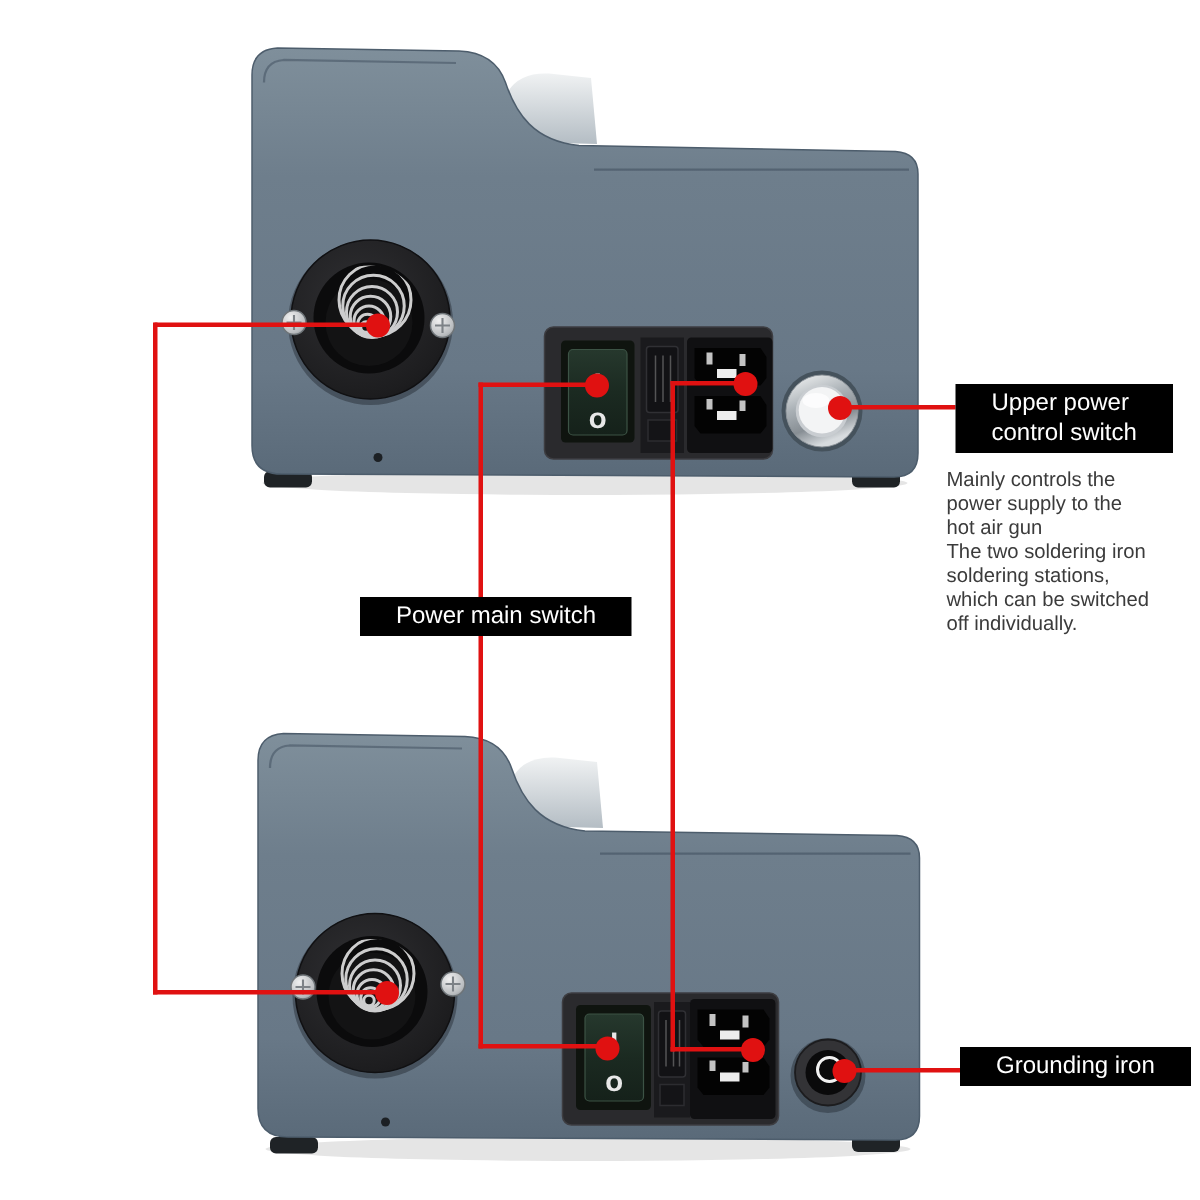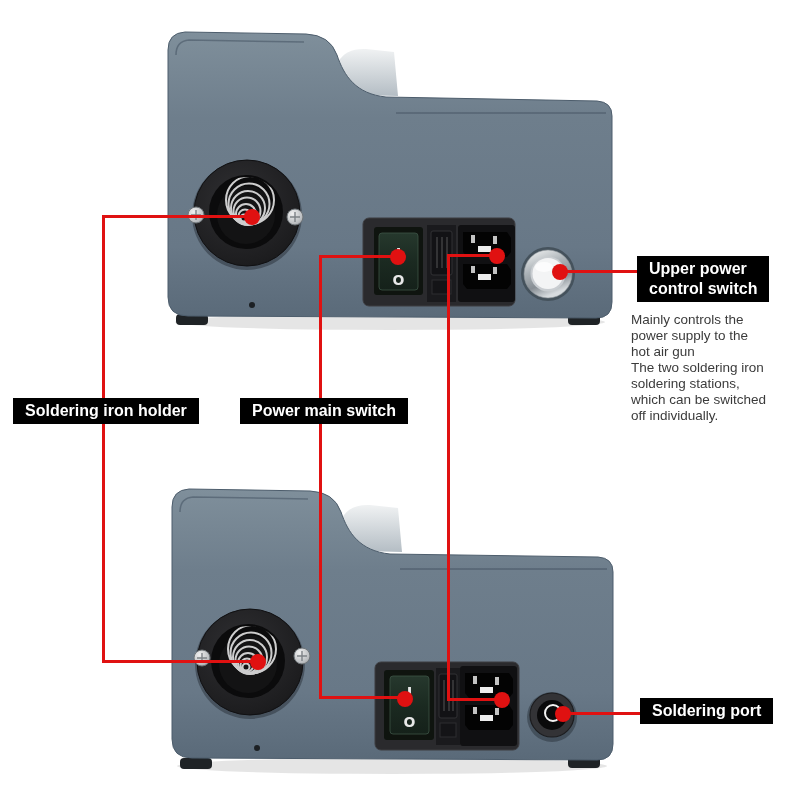--- a/index.html
+++ b/index.html
@@ -2,21 +2,21 @@
 <html><head>
 <meta charset="utf-8">
 <style>
   html,body{margin:0;padding:0;background:#ffffff;}
   #stage{position:relative;width:800px;height:800px;background:#ffffff;overflow:hidden;
          font-family:"Liberation Sans",sans-serif;}
   .devsvg{position:absolute;z-index:1;}
   .aline{position:absolute;background:#e01111;z-index:2;}
   .adot{position:absolute;width:16px;height:16px;border-radius:50%;background:#e01111;z-index:3;}
   .callout{position:absolute;z-index:4;background:#000000;color:#ffffff;
-           font-weight:bold;font-size:16px;line-height:1.25;padding:3px 12px;
+           font-weight:normal;font-size:16px;line-height:1.25;padding:3px 24px;
            white-space:pre-line;}
   .note{position:absolute;z-index:4;color:#3b3b3b;font-size:13.5px;line-height:16px;
         white-space:pre-line;width:175px;}
   svg text{font-family:"DejaVu Sans",sans-serif;font-weight:bold;fill:#e8e8e8;}
 </style>
 </head>
 <body>
 
 <div id="stage">
 
@@ -256,25 +256,24 @@
 
   <div class="adot" style="left:244px;top:209px"></div>
   <div class="adot" style="left:390px;top:249px"></div>
   <div class="adot" style="left:489px;top:248px"></div>
   <div class="adot" style="left:552px;top:264px"></div>
   <div class="adot" style="left:250px;top:654px"></div>
   <div class="adot" style="left:397px;top:691px"></div>
   <div class="adot" style="left:494px;top:692px"></div>
   <div class="adot" style="left:555px;top:706px"></div>
 
-  <div class="callout" style="left:13px;top:398px">Soldering iron holder</div>
   <div class="callout" style="left:240px;top:398px">Power main switch</div>
   <div class="callout" style="left:637px;top:256px">Upper power
 control switch</div>
-  <div class="callout" style="left:640px;top:698px">Soldering port</div>
+  <div class="callout" style="left:640px;top:698px">Grounding iron</div>
 
   <div class="note" style="left:631px;top:312px">Mainly controls the
 power supply to the
 hot air gun
 The two soldering iron
 soldering stations,
 which can be switched
 off individually.</div>
 
 </div>

